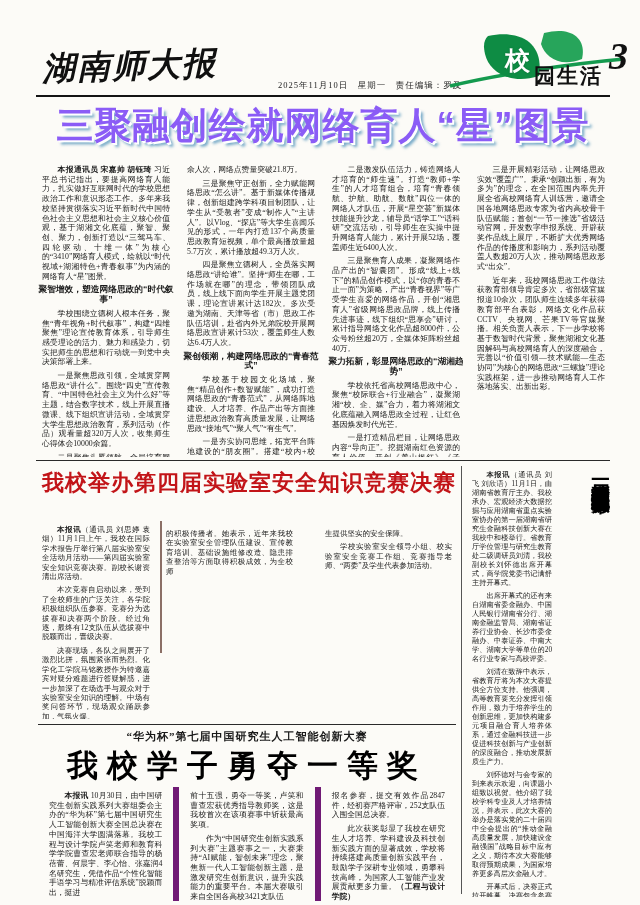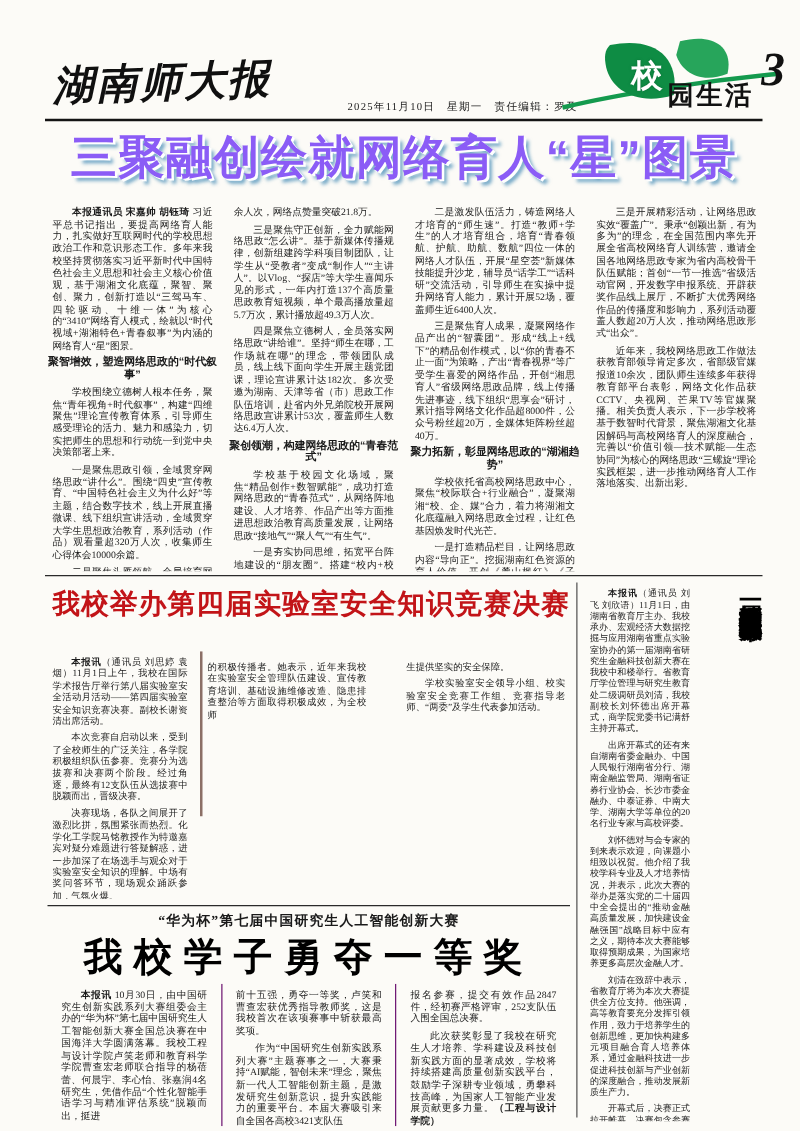--- a/index.html
+++ b/index.html
@@ -61,21 +61,21 @@
   .photo .glow.l{left:-6px;} .photo .glow.r{right:-6px;}
   .lab-below{display:flex;gap:24px;margin-top:4px;flex:1;overflow:hidden;}
   .lab-below > div{flex:1;font-size:7.5px;line-height:9.4px;overflow:hidden;}
   .rule-h2{border-top:1.5px solid #2a2a2a;margin:5px 0 4px;}
   
   .ai-kicker{text-align:center;font-weight:bold;font-size:11px;margin:4px 0 1px;letter-spacing:1px;}
   .ai-headline{text-align:center;font-weight:900;font-size:31px;letter-spacing:9px;margin:0 0 0;
         font-family:"Liberation Serif",serif;color:#000;}
   .ai-cols{display:flex;height:114px;overflow:hidden;}
   .ai-col{flex:1;padding:0 7px;font-size:7.8px;line-height:9.7px;overflow:hidden;}
-  .ai-col + .ai-col{border-left:1px solid #701a75;}
+  .ai-col + .ai-col{border-left:6px solid #701a75;}
   
   .fin{position:absolute;left:462px;top:465px;width:148px;height:432px;display:flex;}
   .fin-text{flex:0 0 97px;padding:2px 3px 0 6px;font-size:7.2px;line-height:9.0px;overflow:hidden;box-sizing:border-box;}
   .fin-vert{flex:1;writing-mode:vertical-rl;text-orientation:upright;
         font-family:"Liberation Sans","DejaVu Sans",sans-serif;font-weight:900;font-size:18.5px;
         line-height:1.05;letter-spacing:.5px;color:#000;padding-top:4px;}
 </style>
 </head>
 <body>
 
@@ -179,20 +179,20 @@
           </div>
       </div>
     </div>
 
   </div>
 
   <div class="fin">
     <div class="fin-text">
         <p class="blk blk-p"><b class="lead">本报讯</b><span class="kai">（通讯员 刘飞 刘欣语）</span>11月1日，由湖南省教育厅主办、我校承办、宏观经济大数据挖掘与应用湖南省重点实验室协办的第一届湖南省研究生金融科技创新大赛在我校中和楼举行。省教育厅学位管理与研究生教育处二级调研员刘清，我校副校长刘怀德出席开幕式，商学院党委书记满舒主持开幕式。</p>
         <p class="blk blk-p">出席开幕式的还有来自湖南省委金融办、中国人民银行湖南省分行、湖南金融监管局、湖南省证券行业协会、长沙市委金融办、中泰证券、中南大学、湖南大学等单位的20名行业专家与高校评委。</p>
+        <p class="blk blk-p">刘清在致辞中表示，省教育厅将为本次大赛提供全方位支持。他强调，高等教育要充分发挥引领作用，致力于培养学生的创新思维，更加快构建多元项目融合育人培养体系，通过金融科技进一步促进科技创新与产业创新的深度融合，推动发展新质生产力。</p>
         <p class="blk blk-p">刘怀德对与会专家的到来表示欢迎，向课题小组致以祝贺。他介绍了我校学科专业及人才培养情况，并表示，此次大赛的举办是落实党的二十届四中全会提出的“推动金融高质量发展，加快建设金融强国”战略目标中应有之义，期待本次大赛能够取得预期成果，为国家培养更多高层次金融人才。</p>
-        <p class="blk blk-p">刘清在致辞中表示，省教育厅将为本次大赛提供全方位支持。他强调，高等教育要充分发挥引领作用，致力于培养学生的创新思维，更加快构建多元项目融合育人培养体系，通过金融科技进一步促进科技创新与产业创新的深度融合，推动发展新质生产力。</p>
         <p class="blk blk-p">开幕式后，决赛正式拉开帷幕。决赛包含参赛作品陈述、专家提问和团队答辩三个环节，来自行业和高校的金融评审专家全方位考察参赛选手的金融创新思维、逻辑表达能力以及团队协作能力。经专家评审，共评选出一等奖8项、二等奖12项、三等奖20项，优秀指导教师10名。我校以及长沙理工大学、湖南工商大学获评优秀组织奖。部分优秀选手现场获得行业专家入职邀请，充分体现了赛事在促进产学研融合、推动金融科技教育发展方面的积极作用。</p>
       </div>
     <div class="fin-vert">第一届湖南省研究生金融科技创新大赛在我校举办</div>
   </div>
 
 </div>
 
 </body></html>

